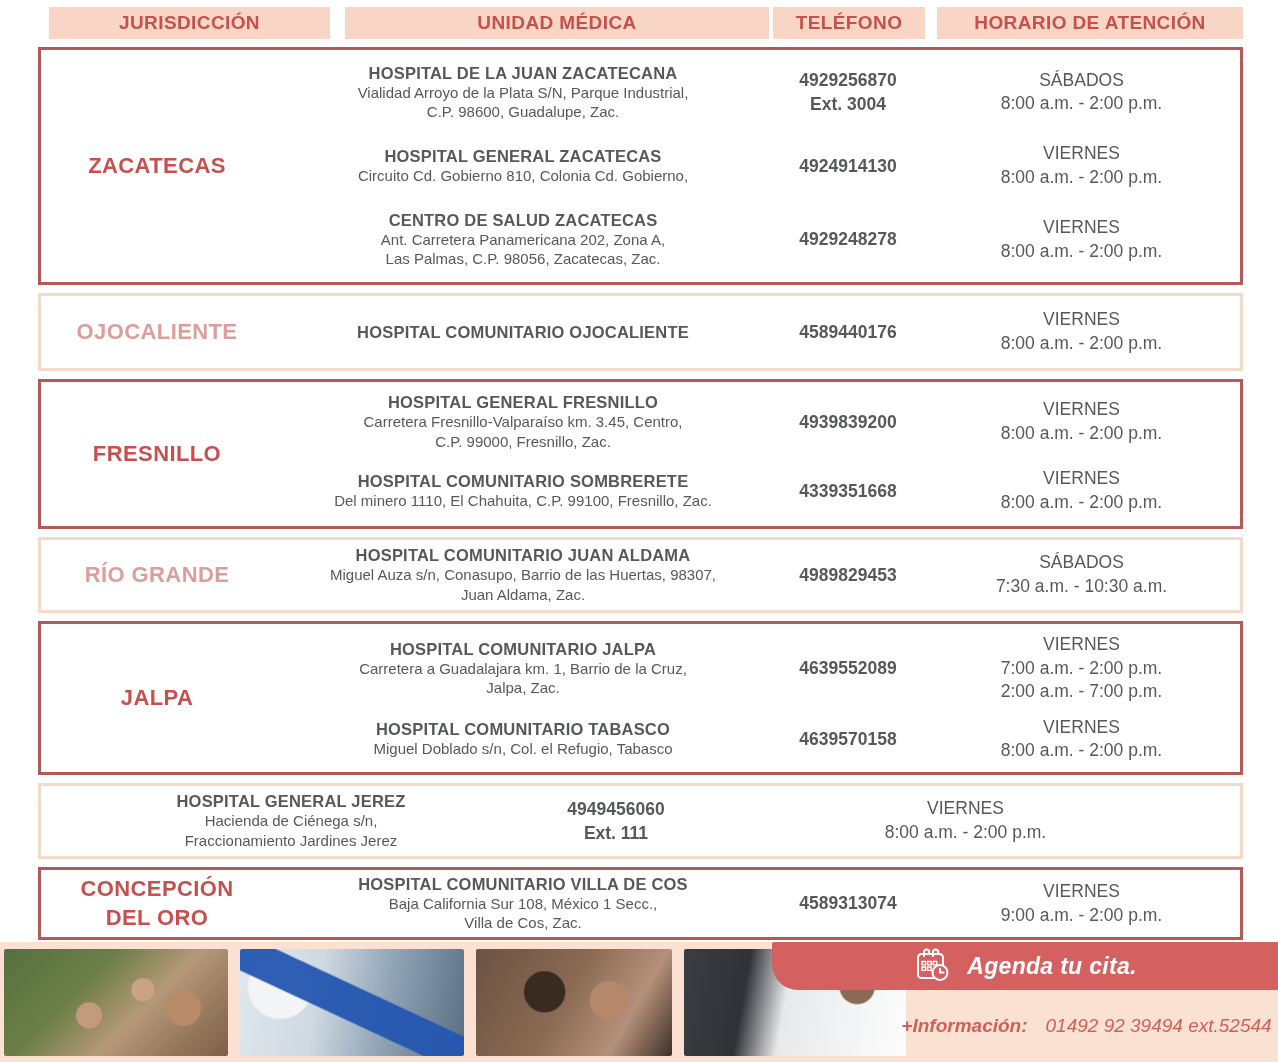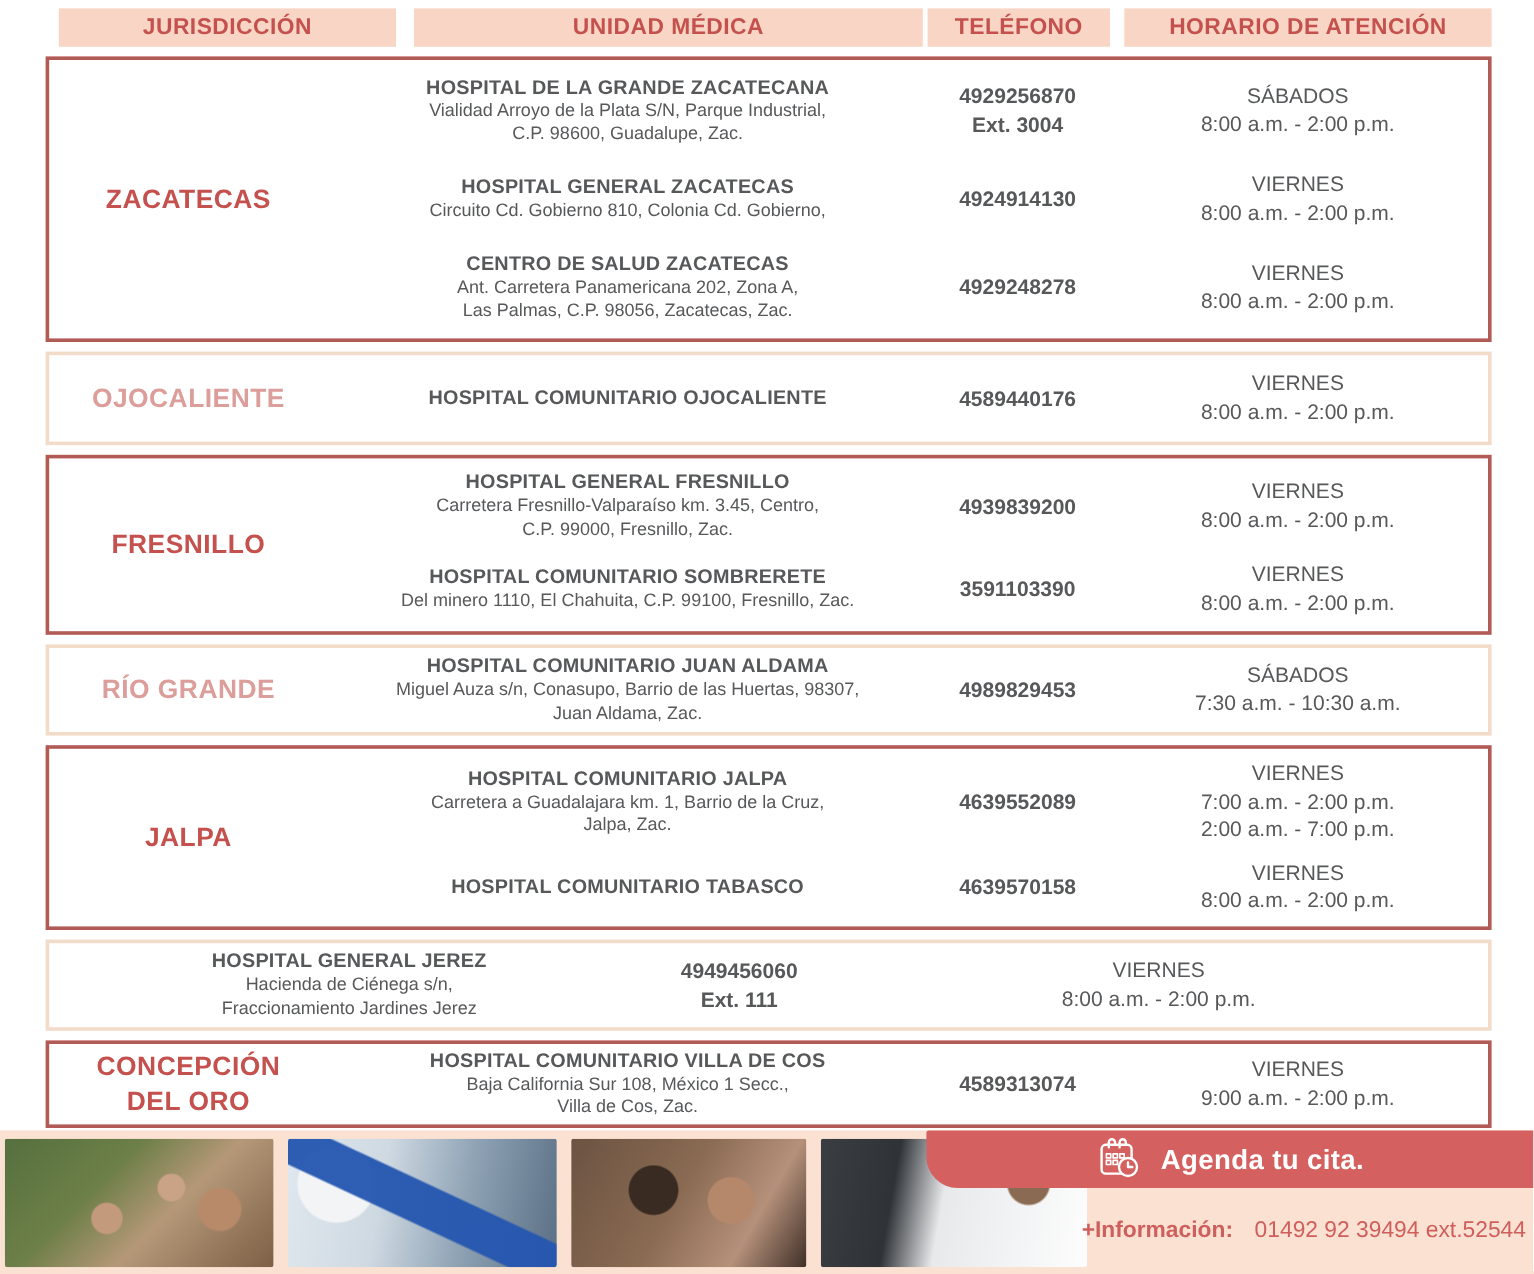--- a/index.html
+++ b/index.html
@@ -25,21 +25,21 @@
   .block.light  .col-jur { color:#dc9e9a; }
   .units { flex:1; display:flex; flex-direction:column; justify-content:space-around; padding:3px 0; }
   .unit { display:flex; align-items:center; }
   .u-med   { width:500px; text-align:center; color:#57585a; }
   .u-name  { font-weight:bold; font-size:16.5px; letter-spacing:.2px; }
   .u-addr  { font-size:15px; line-height:1.28; }
   .u-phone { width:150px; text-align:center; color:#57585a; font-size:17.5px; font-weight:600; line-height:1.4; }
   .u-sched { flex:1; text-align:center; color:#57585a; font-weight:normal; font-size:17.5px; line-height:1.35; }
 
   
-  .footer-strip { position:absolute; left:0; top:942px; width:1278px; height:120px; background:#fbe1d2; }
+  .footer-strip { position:absolute; left:0; top:942px; width:1278px; height:120px; background:#fbe1d2;font-style:italic; }
   .photo { position:absolute; top:7px; height:107px; border-radius:2px; }
   .p1 { left:4px;   width:224px;
         background:
           radial-gradient(circle at 62% 38%, #caa285 7%, rgba(0,0,0,0) 8%),
           radial-gradient(circle at 38% 62%, #c49a7c 8%, rgba(0,0,0,0) 9%),
           radial-gradient(circle at 80% 55%, #b88a6a 9%, rgba(0,0,0,0) 10%),
           linear-gradient(135deg, #55703e 0%, #6d7f48 35%, #b59878 60%, #7c5f45 100%); }
   .p2 { left:240px; width:224px;
         background:
           linear-gradient(25deg, rgba(0,0,0,0) 40%, rgba(36,86,176,.95) 41%, rgba(36,86,176,.95) 58%, rgba(0,0,0,0) 59%),
@@ -75,21 +75,21 @@
     <div class="hdr" style="left:773px;width:152px">TELÉFONO</div>
     <div class="hdr" style="left:937px;width:306px">HORARIO DE ATENCIÓN</div>
   </div>
 
   <div class="table-area">
       <div class="block strong" style="height: 238px;">
         <div class="col-jur">ZACATECAS</div>
         <div class="units">
           <div class="unit">
             <div class="u-med">
-              <div class="u-name">HOSPITAL DE LA GRANDE ZACATECANA</div>
+              <div class="u-name">HOSPITAL DE LA JUAN ZACATECANA</div>
               <div class="u-addr">Vialidad Arroyo de la Plata S/N, Parque Industrial,<br>C.P. 98600, Guadalupe, Zac.</div>
             </div>
             <div class="u-phone">4929256870<br>Ext. 3004</div>
             <div class="u-sched">SÁBADOS<br>8:00 a.m. - 2:00 p.m.</div>
           </div>
           <div class="unit">
             <div class="u-med">
               <div class="u-name">HOSPITAL GENERAL ZACATECAS</div>
               <div class="u-addr">Circuito Cd. Gobierno 810, Colonia Cd. Gobierno,</div>
             </div>
@@ -127,21 +127,21 @@
               <div class="u-addr">Carretera Fresnillo-Valparaíso km. 3.45, Centro,<br>C.P. 99000, Fresnillo, Zac.</div>
             </div>
             <div class="u-phone">4939839200</div>
             <div class="u-sched">VIERNES<br>8:00 a.m. - 2:00 p.m.</div>
           </div>
           <div class="unit">
             <div class="u-med">
               <div class="u-name">HOSPITAL COMUNITARIO SOMBRERETE</div>
               <div class="u-addr">Del minero 1110, El Chahuita, C.P. 99100, Fresnillo, Zac.</div>
             </div>
-            <div class="u-phone">3591103390</div>
+            <div class="u-phone">4339351668</div>
             <div class="u-sched">VIERNES<br>8:00 a.m. - 2:00 p.m.</div>
           </div>
         </div>
       </div>
       <div class="block light" style="height: 76px;">
         <div class="col-jur">RÍO GRANDE</div>
         <div class="units">
           <div class="unit">
             <div class="u-med">
               <div class="u-name">HOSPITAL COMUNITARIO JUAN ALDAMA</div>
@@ -159,20 +159,21 @@
             <div class="u-med">
               <div class="u-name">HOSPITAL COMUNITARIO JALPA</div>
               <div class="u-addr">Carretera a Guadalajara km. 1, Barrio de la Cruz,<br>Jalpa, Zac.</div>
             </div>
             <div class="u-phone">4639552089</div>
             <div class="u-sched">VIERNES<br>7:00 a.m. - 2:00 p.m.<br>2:00 a.m. - 7:00 p.m.</div>
           </div>
           <div class="unit">
             <div class="u-med">
               <div class="u-name">HOSPITAL COMUNITARIO TABASCO</div>
+              <div class="u-addr">Miguel Doblado s/n, Col. el Refugio, Tabasco</div>
             </div>
             <div class="u-phone">4639570158</div>
             <div class="u-sched">VIERNES<br>8:00 a.m. - 2:00 p.m.</div>
           </div>
         </div>
       </div>
       <div class="block light" style="height: 76px;">
         <div class="units">
           <div class="unit">
             <div class="u-med">

